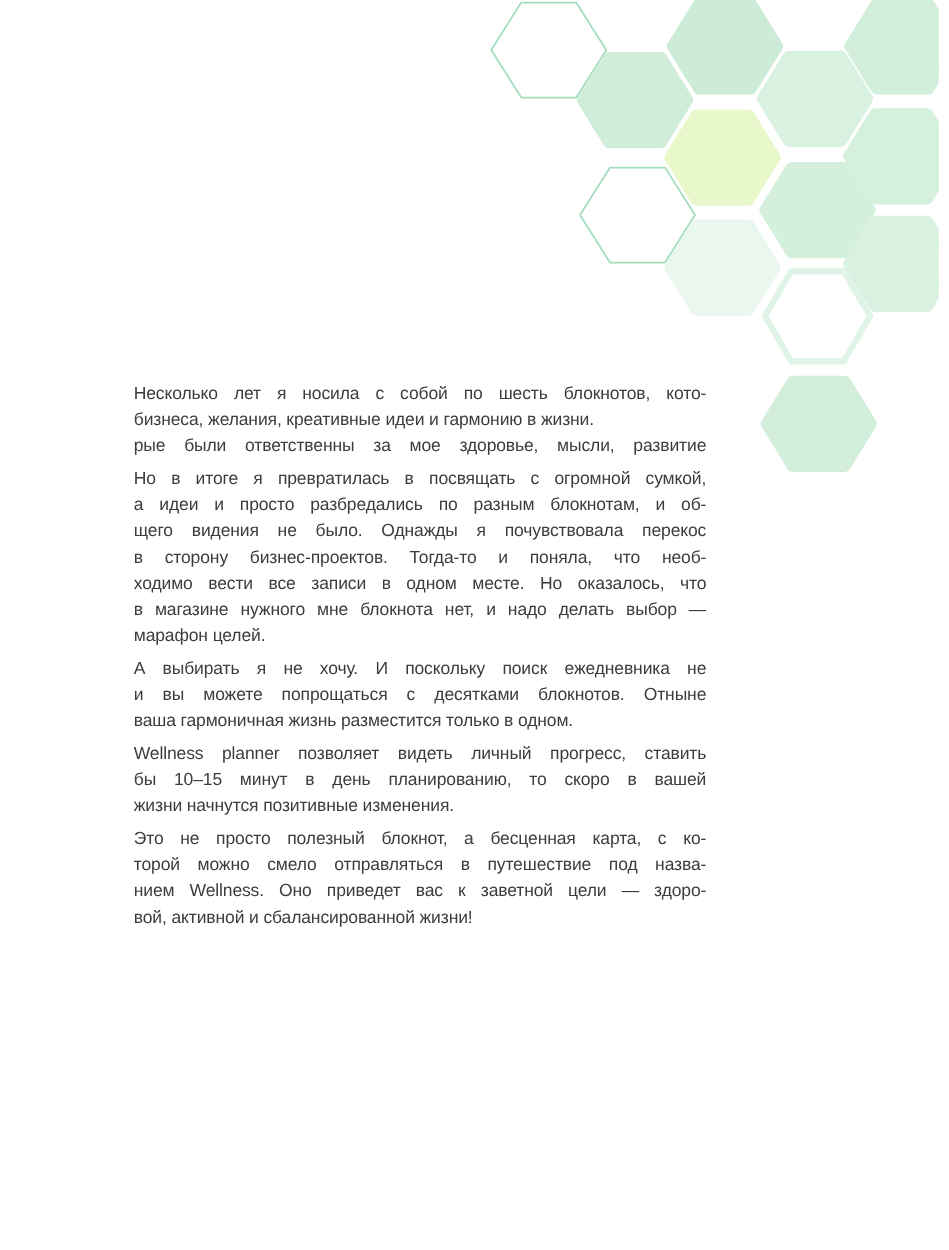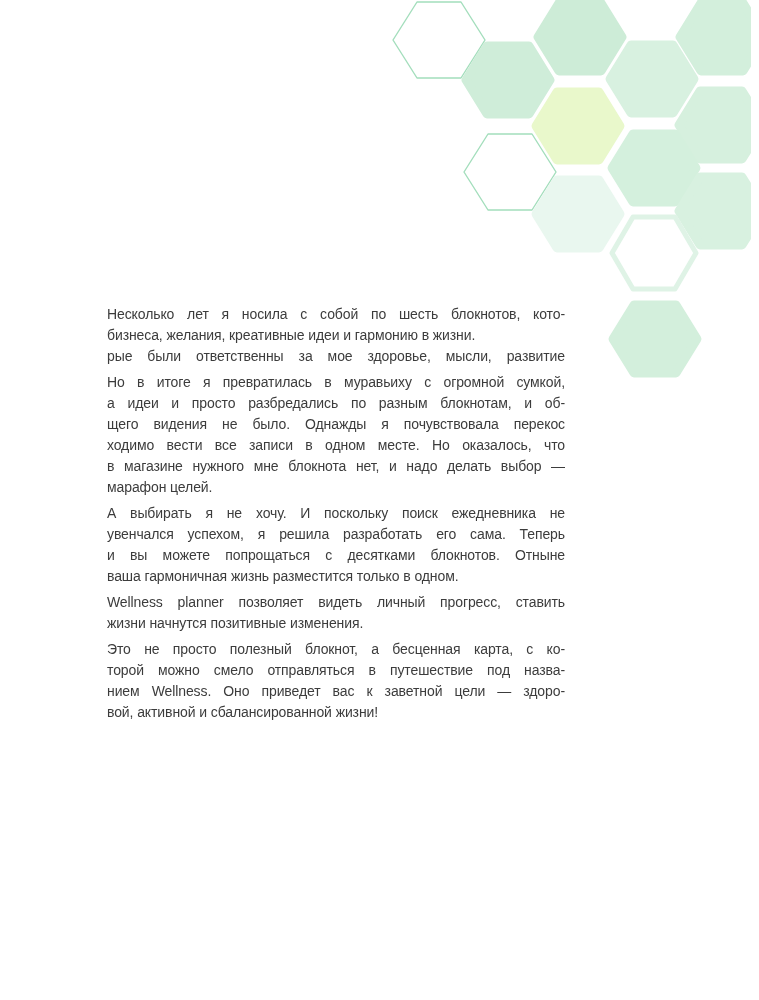--- a/index.html
+++ b/index.html
@@ -55,35 +55,36 @@
       <polygon points="612,253 633,217 675,217 696,253 675,289 633,289" stroke-linejoin="round" stroke-width="5" fill="none" stroke="#dff3e6"></polygon>
       <polygon points="613,339 634,305 676,305 697,339 676,373 634,373" stroke-linejoin="round" stroke-width="9" fill="#d3efdc" stroke="#d3efdc"></polygon>
     </svg>
   <main id="paragraphs" class="text-block">
       <div class="para">
         <div class="line">Несколько лет я носила с собой по шесть блокнотов, кото-</div>
         <div class="line last">бизнеса, желания, креативные идеи и гармонию в жизни.</div>
         <div class="line">рые были ответственны за мое здоровье, мысли, развитие</div>
       </div>
       <div class="para">
-        <div class="line">Но в итоге я превратилась  в муравьиху с огромной сумкой,</div>
+        <div class="line">Но в итоге я превратилась  в посвящать с огромной сумкой,</div>
         <div class="line">а идеи и просто разбредались по разным блокнотам, и об-</div>
         <div class="line">щего видения не было. Однажды я почувствовала перекос</div>
+        <div class="line">в сторону бизнес-проектов. Тогда-то и поняла, что необ-</div>
         <div class="line">ходимо вести все записи в одном месте. Но оказалось, что</div>
         <div class="line">в магазине нужного мне блокнота нет, и надо делать выбор —</div>
         <div class="line last">марафон целей.</div>
       </div>
       <div class="para">
         <div class="line">А выбирать я не хочу. И поскольку поиск ежедневника не</div>
-        <div class="line">увенчался успехом, я решила разработать его сама. Теперь</div>
         <div class="line">и вы можете попрощаться с десятками блокнотов. Отныне</div>
         <div class="line last">ваша гармоничная жизнь разместится только в одном.</div>
       </div>
       <div class="para">
         <div class="line">Wellness planner позволяет видеть личный прогресс, ставить</div>
+        <div class="line">бы 10–15 минут в день планированию, то скоро в вашей</div>
         <div class="line last">жизни начнутся позитивные изменения.</div>
       </div>
       <div class="para">
         <div class="line">Это не просто полезный блокнот, а бесценная карта, с ко-</div>
         <div class="line">торой можно смело отправляться в путешествие под назва-</div>
         <div class="line">нием Wellness. Оно приведет вас к заветной цели — здоро-</div>
         <div class="line last">вой, активной и сбалансированной жизни!</div>
       </div>
     </main>
 </div>

